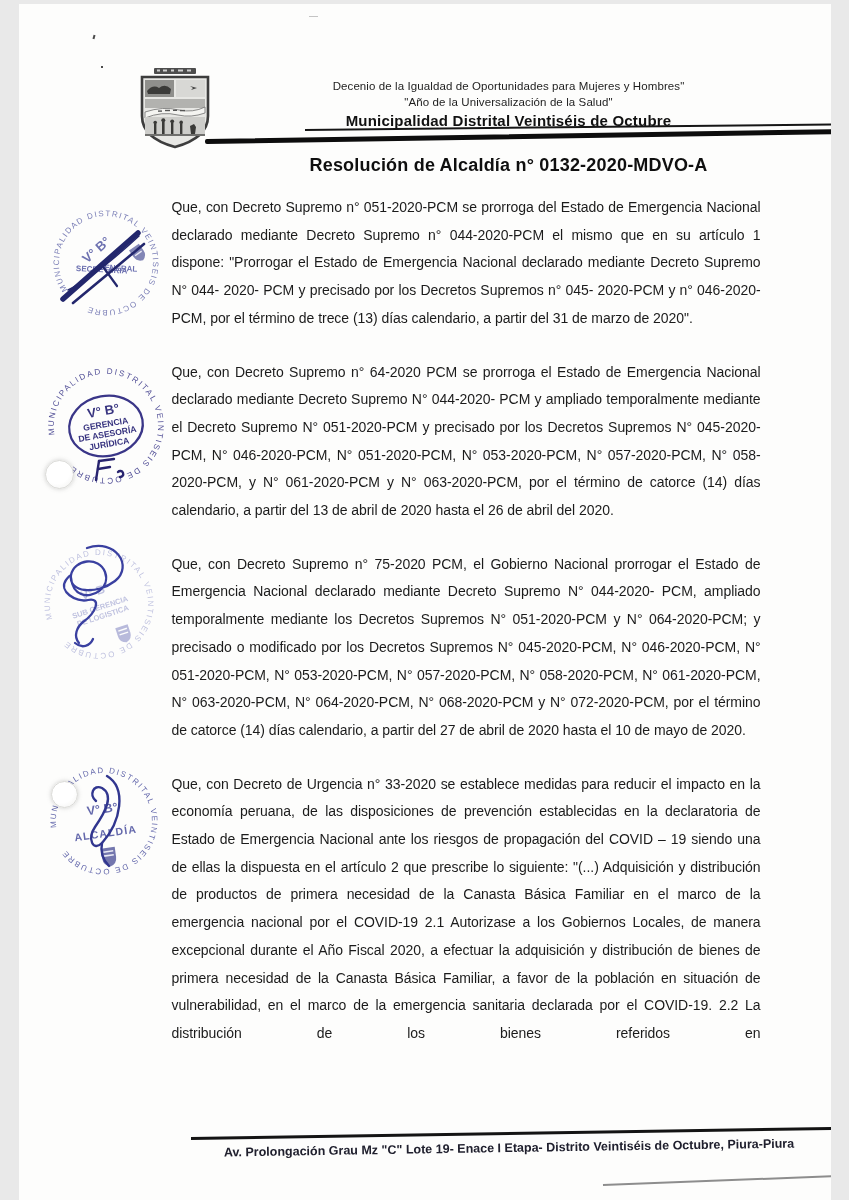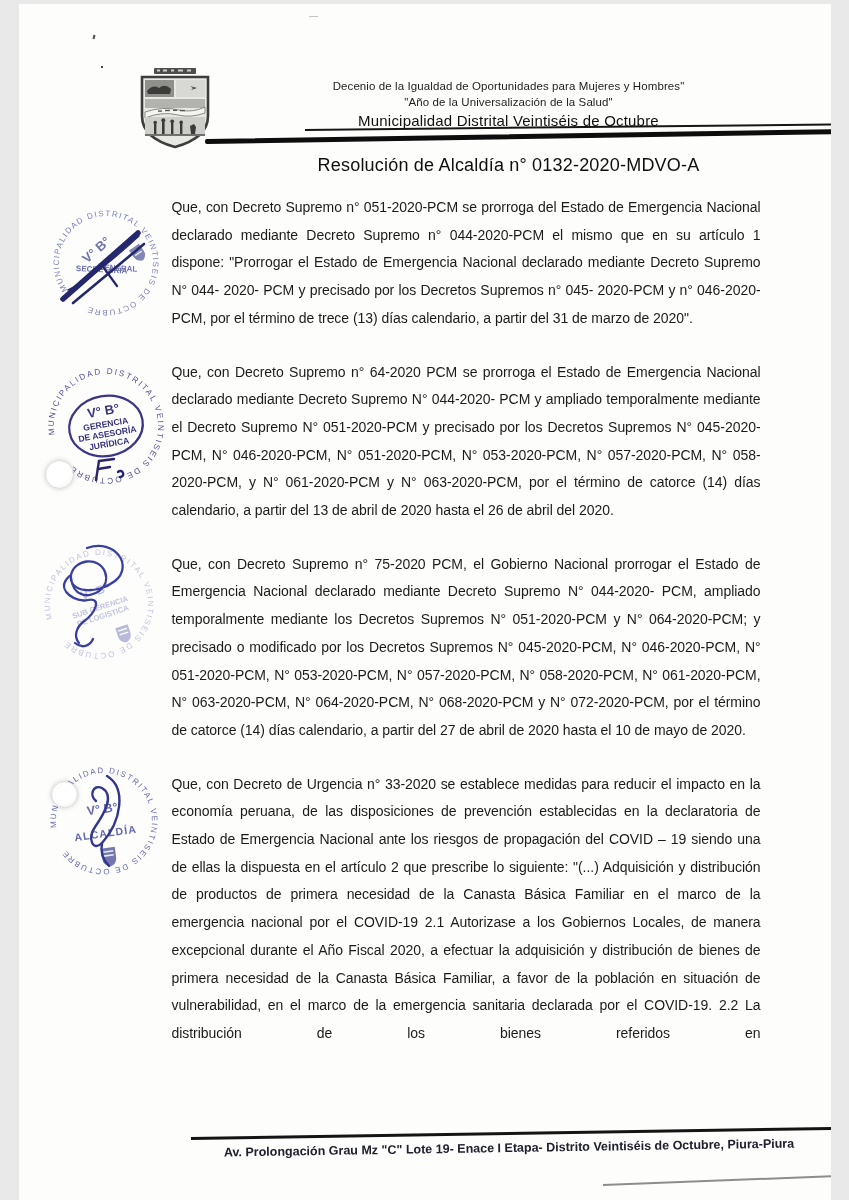--- a/index.html
+++ b/index.html
@@ -5,32 +5,32 @@
   * { margin:0; padding:0; box-sizing:border-box; }
   body { background:#e9e9e9; font-family:"Liberation Sans", sans-serif; }
   .page {
     position:relative; width:812px; height:1200px; margin:4px auto;
     background:#fdfdfc; overflow:hidden; color:#1b1b1b;
   }
   
   .coat-of-arms { position:absolute; left:115px; top:62px; width:82px; height:86px; filter:blur(.3px); }
   .header-text { position:absolute; left:150px; top:74px; width:680px; text-align:center; }
   .motto { font-size:11.5px; color:#1d1d1d; line-height:16px; letter-spacing:.1px; }
-  .institution { font-size:15px; font-weight:normal; color:#111; letter-spacing:.2px; margin-top:2px; }
+  .institution { font-size:15px; font-weight:bold; color:#111; letter-spacing:.2px; margin-top:2px; }
   .rule-thin {
     position:absolute; left:286px; top:125px; width:557px; height:2px;
     background:#161616; transform:rotate(-0.6deg); transform-origin:left center;
   }
   .rule-thick {
     position:absolute; left:186px; top:135px; width:650px; height:4.5px;
     background:#0d0d0d; transform:rotate(-0.9deg); transform-origin:left center; border-radius:2px;
   }
   .doc-title {
     position:absolute; left:150px; top:151px; width:680px; text-align:center;
-    font-size:18px; font-weight:normal; color:#0f0f0f; letter-spacing:.2px;
+    font-size:18px; font-weight:bold; color:#0f0f0f; letter-spacing:.2px;
   }
   
   .body-text { position:absolute; left:153px; top:190px; width:589px; }
   .body-text p {
     font-size:14px; line-height:27.7px; text-align:justify;
     margin-bottom:26px; color:#1b1b1b; letter-spacing:-0.05px;
   }
   .body-text p.just-last { text-align-last:justify; }
   
   .footer-rule {

